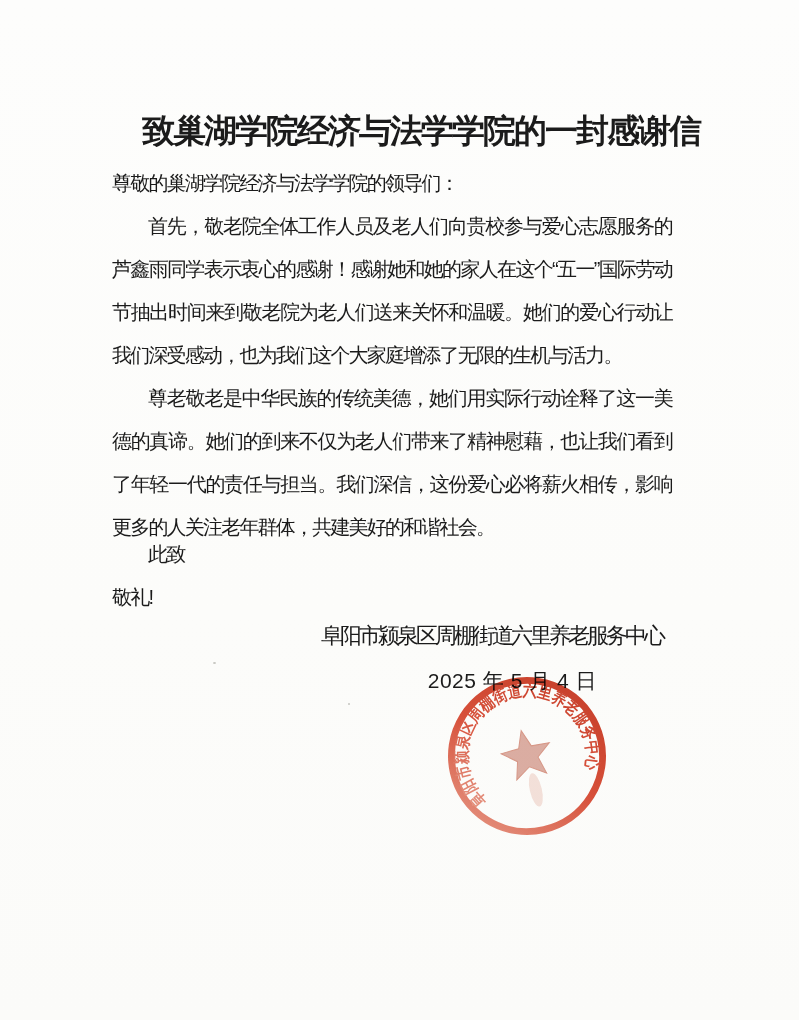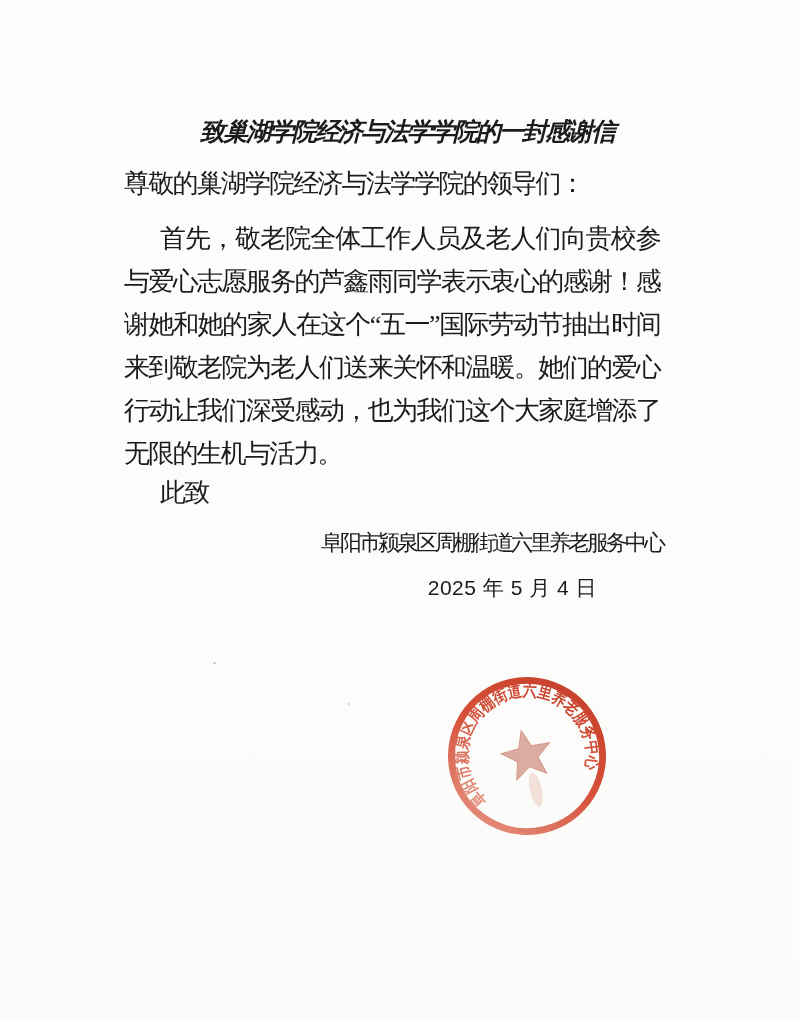--- a/index.html
+++ b/index.html
@@ -18,40 +18,38 @@
   }
   .content {
     position: absolute;
     left: 112px;
     top: 114px;
     width: 560px;
   }
   .title {
     margin: 0 0 14px 0;
     padding-left: 30px;
-    font-size: 25px;
+    font-size: 33px;
     line-height: 34px;
     font-weight: 700;
     letter-spacing: -2px;
     text-align: center;
     white-space: nowrap;
-    font-style: italic;
   }
   .line, .para {
-    margin: 12px;
-    font-size: 26px;
+    margin: 0;
+    font-size: 20px;
     font-weight: 500;
     line-height: 43px;
     letter-spacing: -1.8px;
   }
   .para {
     text-indent: 36px;
     text-align: justify;
     text-justify: inter-character;
-    font-family: Liberation Serif, serif;
   }
   .indent { text-indent: 36px; }
   .closing { margin-top: -16px; font-family: Liberation Serif, serif; }
   .signature {
     margin: -6px 0 0 0;
     font-size: 22px;
     font-weight: 500;
     line-height: 45px;
     letter-spacing: -3px;
     text-align: right;
@@ -92,24 +90,26 @@
 <div class="paper">
 
   <div class="content">
     <h1 class="title">致巢湖学院经济与法学学院的一封感谢信</h1>
 
     <p class="line">尊敬的巢湖学院经济与法学学院的领导们：</p>
 
 
     <p class="para">首先，敬老院全体工作人员及老人们向贵校参与爱心志愿服务的芦鑫雨同学表示衷心的感谢！感谢她和她的家人在这个“五一”国际劳动节抽出时间来到敬老院为老人们送来关怀和温暖。她们的爱心行动让我们深受感动，也为我们这个大家庭增添了无限的生机与活力。</p>
 
+    <p class="para">尊老敬老是中华民族的传统美德，她们用实际行动诠释了这一美德的真谛。她们的到来不仅为老人们带来了精神慰藉，也让我们看到了年轻一代的责任与担当。我们深信，这份爱心必将薪火相传，影响更多的人关注老年群体，共建美好的和谐社会。</p>
 
 
     <p class="line indent closing">此致</p>
 
+    <p class="line">敬礼!</p>
 
     <p class="signature">阜阳市颍泉区周棚街道六里养老服务中心</p>
 
     <p class="date">2025 年 5 月 4 日</p>
   </div>
 
   <div class="stamp">
     <svg viewBox="0 0 166 166" width="166" height="166" aria-hidden="true">
       <defs>
         <linearGradient id="ink" x1="1" y1="0" x2="0" y2="1">

